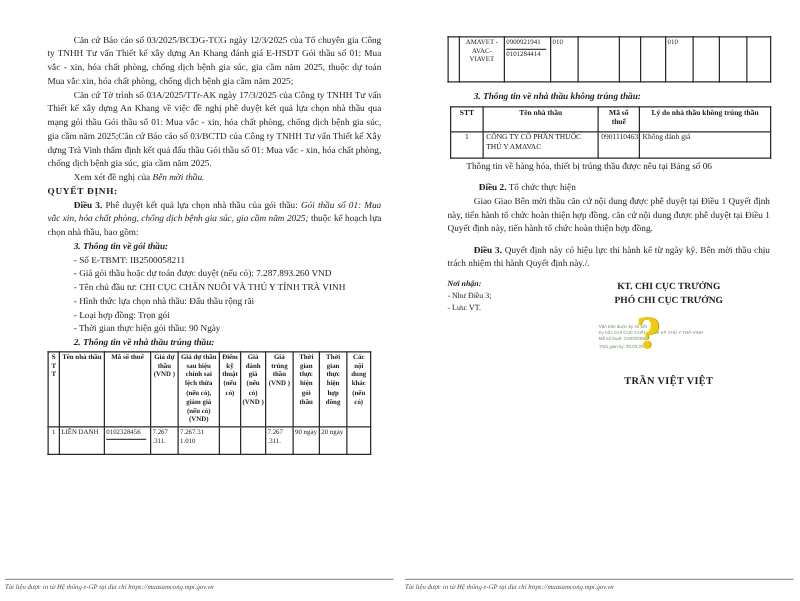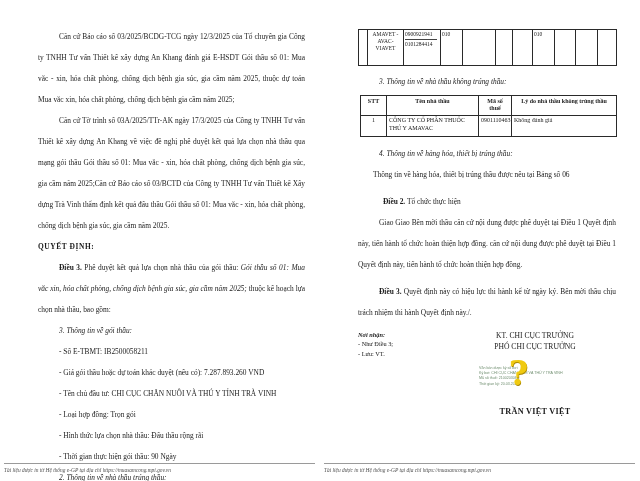--- a/index.html
+++ b/index.html
@@ -5,24 +5,24 @@
   html,body{margin:0;padding:0;}
   body{
     width:640px;height:481px;overflow:hidden;position:relative;
     background:#fdfdfd;color:#1b1b1b;
     font-family:"Liberation Serif","DejaVu Serif",serif;
   }
   .page{position:absolute;top:0;height:481px;width:320px;background:#fff;box-sizing:border-box;}
   #page-left{left:0;padding:26px 15px 0 38px;}
   #page-right{left:320px;padding:27px 24px 0 38px;}
 
-  .page p{margin:0;font-size:7.4px;line-height:21px;text-align:justify;}
+  .page p{margin:0;font-size:7.4px;line-height:11px;text-align:justify;}
   .indent{text-indent:21px;}
   .left-align{text-align:left;}
-  .sec-title{font-weight:normal;font-style:italic;text-indent:21px;text-align:left;margin:0;}
+  .sec-title{font-weight:bold;font-style:italic;text-indent:21px;text-align:left;margin:0;}
   .decision-heading{
     text-align:center;font-weight:bold;font-size:9.5px;letter-spacing:.6px;
     margin:5px 0 3px;text-indent:0;
   }
   b.lbl{font-weight:bold;}
   i.it{font-style:italic;}
 
   table{border-collapse:collapse;table-layout:fixed;}
   table.bid{font-size:5.5px;line-height:1.3;margin-top:2px;width:258px;}
   table.bid th,table.bid td{border:1px solid #2a2a2a;padding:1px;vertical-align:top;overflow:hidden;}
@@ -36,21 +36,21 @@
   table.loser{font-size:6px;line-height:1.3;margin:3px 0 0 2px;width:256px;}
   table.loser th,table.loser td{border:1px solid #2a2a2a;padding:1.5px 2px;vertical-align:top;}
   table.loser th{font-weight:bold;text-align:center;}
   table.loser td.c{text-align:center;}
   tr.loser-row td{height:17px;}
 
   .sig-area{display:flex;margin-top:7px;}
   .sig-left{width:96px;font-size:6.3px;line-height:1.55;text-align:left;}
   .sig-left .nhan-title{font-weight:bold;font-style:italic;}
   .sig-right{flex:1;text-align:center;}
-  .kt{font-weight:normal;font-size:7.6px;line-height:1.45;}
+  .kt{font-weight:bold;font-size:7.6px;line-height:1.45;}
 
   .stamp{position:relative;width:112px;height:38px;margin:9px auto 0;}
   .stamp-text{
     position:absolute;left:0;top:5px;width:112px;
     font-size:3.6px;line-height:1.5;color:#6e8d6e;text-align:left;
     font-family:"Liberation Sans","DejaVu Sans",sans-serif;
   }
   .stamp-q{
     position:absolute;left:30px;top:-7px;font-size:33px;font-weight:bold;
     color:#f0ca10;text-shadow:.6px .6px 0 #a98700,-.4px -.4px 0 #fdf3bd;
@@ -64,31 +64,32 @@
     font-size:5.4px;font-style:italic;color:#4e4e4e;text-align:left;line-height:1.2;
   }
 </style>
 </head>
 <body>
 
 <div class="page" id="page-left">
 
   <p class="indent">Căn cứ Báo cáo số 03/2025/BCDG-TCG ngày 12/3/2025 của Tổ chuyên gia Công ty TNHH Tư vấn Thiết kế xây dựng An Khang đánh giá E-HSDT Gói thầu số 01: Mua vắc - xin, hóa chất phòng, chống dịch bệnh gia súc, gia cầm năm 2025, thuộc dự toán Mua vắc xin, hóa chất phòng, chống dịch bệnh gia cầm năm 2025;</p>
   <p class="indent">Căn cứ Tờ trình số 03A/2025/TTr-AK ngày 17/3/2025 của Công ty TNHH Tư vấn Thiết kế xây dựng An Khang về việc đề nghị phê duyệt kết quả lựa chọn nhà thầu qua mạng gói thầu Gói thầu số 01: Mua vắc - xin, hóa chất phòng, chống dịch bệnh gia súc, gia cầm năm 2025;Căn cứ Báo cáo số 03/BCTD của Công ty TNHH Tư vấn Thiết kế Xây dựng Trà Vinh thẩm định kết quả đấu thầu Gói thầu số 01: Mua vắc - xin, hóa chất phòng, chống dịch bệnh gia súc, gia cầm năm 2025.</p>
+  <p class="indent left-align"><span>Xem xét đề nghị của </span><i class="it">Bên mời thầu.</i></p>
 
   <p class="decision-heading">QUYẾT ĐỊNH:</p>
 
   <p class="indent"><b class="lbl">Điều 3.</b><span> Phê duyệt kết quả lựa chọn nhà thầu của gói thầu: </span><i class="it">Gói thầu số 01: Mua vắc xin, hóa chất phòng, chống dịch bệnh gia súc, gia cầm năm 2025;</i><span> thuộc kế hoạch lựa chọn nhà thầu, bao gồm:</span></p>
 
   <p class="sec-title">3. Thông tin về gói thầu:</p>
   <p class="indent left-align">- Số E-TBMT: IB2500058211</p>
-  <p class="indent left-align">- Giá gói thầu hoặc dự toán khác duyệt (nếu có): 7.287.893.260 VND</p>
+  <p class="indent left-align">- Giá gói thầu hoặc dự toán được duyệt (nếu có): 7.287.893.260 VND</p>
   <p class="indent left-align">- Tên chủ đầu tư: CHI CỤC CHĂN NUÔI VÀ THÚ Y TỈNH TRÀ VINH</p>
+  <p class="indent left-align">- Hình thức lựa chọn nhà thầu: Đấu thầu rộng rãi</p>
   <p class="indent left-align">- Loại hợp đồng: Trọn gói</p>
-  <p class="indent left-align">- Hình thức lựa chọn nhà thầu: Đấu thầu rộng rãi</p>
   <p class="indent left-align">- Thời gian thực hiện gói thầu: 90 Ngày</p>
 
   <p class="sec-title">2. Thông tin về nhà thầu trúng thầu:</p>
 
   <table class="bid">
     <colgroup>
       <col style="width:9px">
         <col style="width:36px">
         <col style="width:37px">
         <col style="width:22px">
@@ -188,21 +189,20 @@
     </tr>
     <tr class="loser-row">
       <td class="c">1</td>
       <td>CÔNG TY CỔ PHẦN THUỐC THÚ Y AMAVAC</td>
       <td>0901110463</td>
       <td>Không đánh giá</td>
     </tr>
   </tbody>
     </table>
 
-  <p class="sec-title" style="margin-top:6px;">4. Thông tin về hàng hóa, thiết bị trúng thầu:</p>
   <p class="left-align" style="text-indent:15px;">Thông tin về hàng hóa, thiết bị trúng thầu được nêu tại Bảng số 06</p>
 
   <p class="left-align" style="text-indent:25px;margin-top:6px;"><b class="lbl">Điều 2.</b><span> Tổ chức thực hiện</span></p>
   <p class="indent">Giao Giao Bên mời thầu căn cứ nội dung được phê duyệt tại Điều 1 Quyết định này, tiến hành tổ chức hoàn thiện hợp đồng. căn cứ nội dung được phê duyệt tại Điều 1 Quyết định này, tiến hành tổ chức hoàn thiện hợp đồng.</p>
 
   <p class="indent" style="margin-top:6px;"><b class="lbl">Điều 3.</b><span> Quyết định này có hiệu lực thi hành kể từ ngày ký. Bên mời thầu chịu trách nhiệm thi hành Quyết định này./.</span></p>
 
   <div class="sig-area">
     <div class="sig-left">
       <div class="nhan-title">Nơi nhận:</div>

